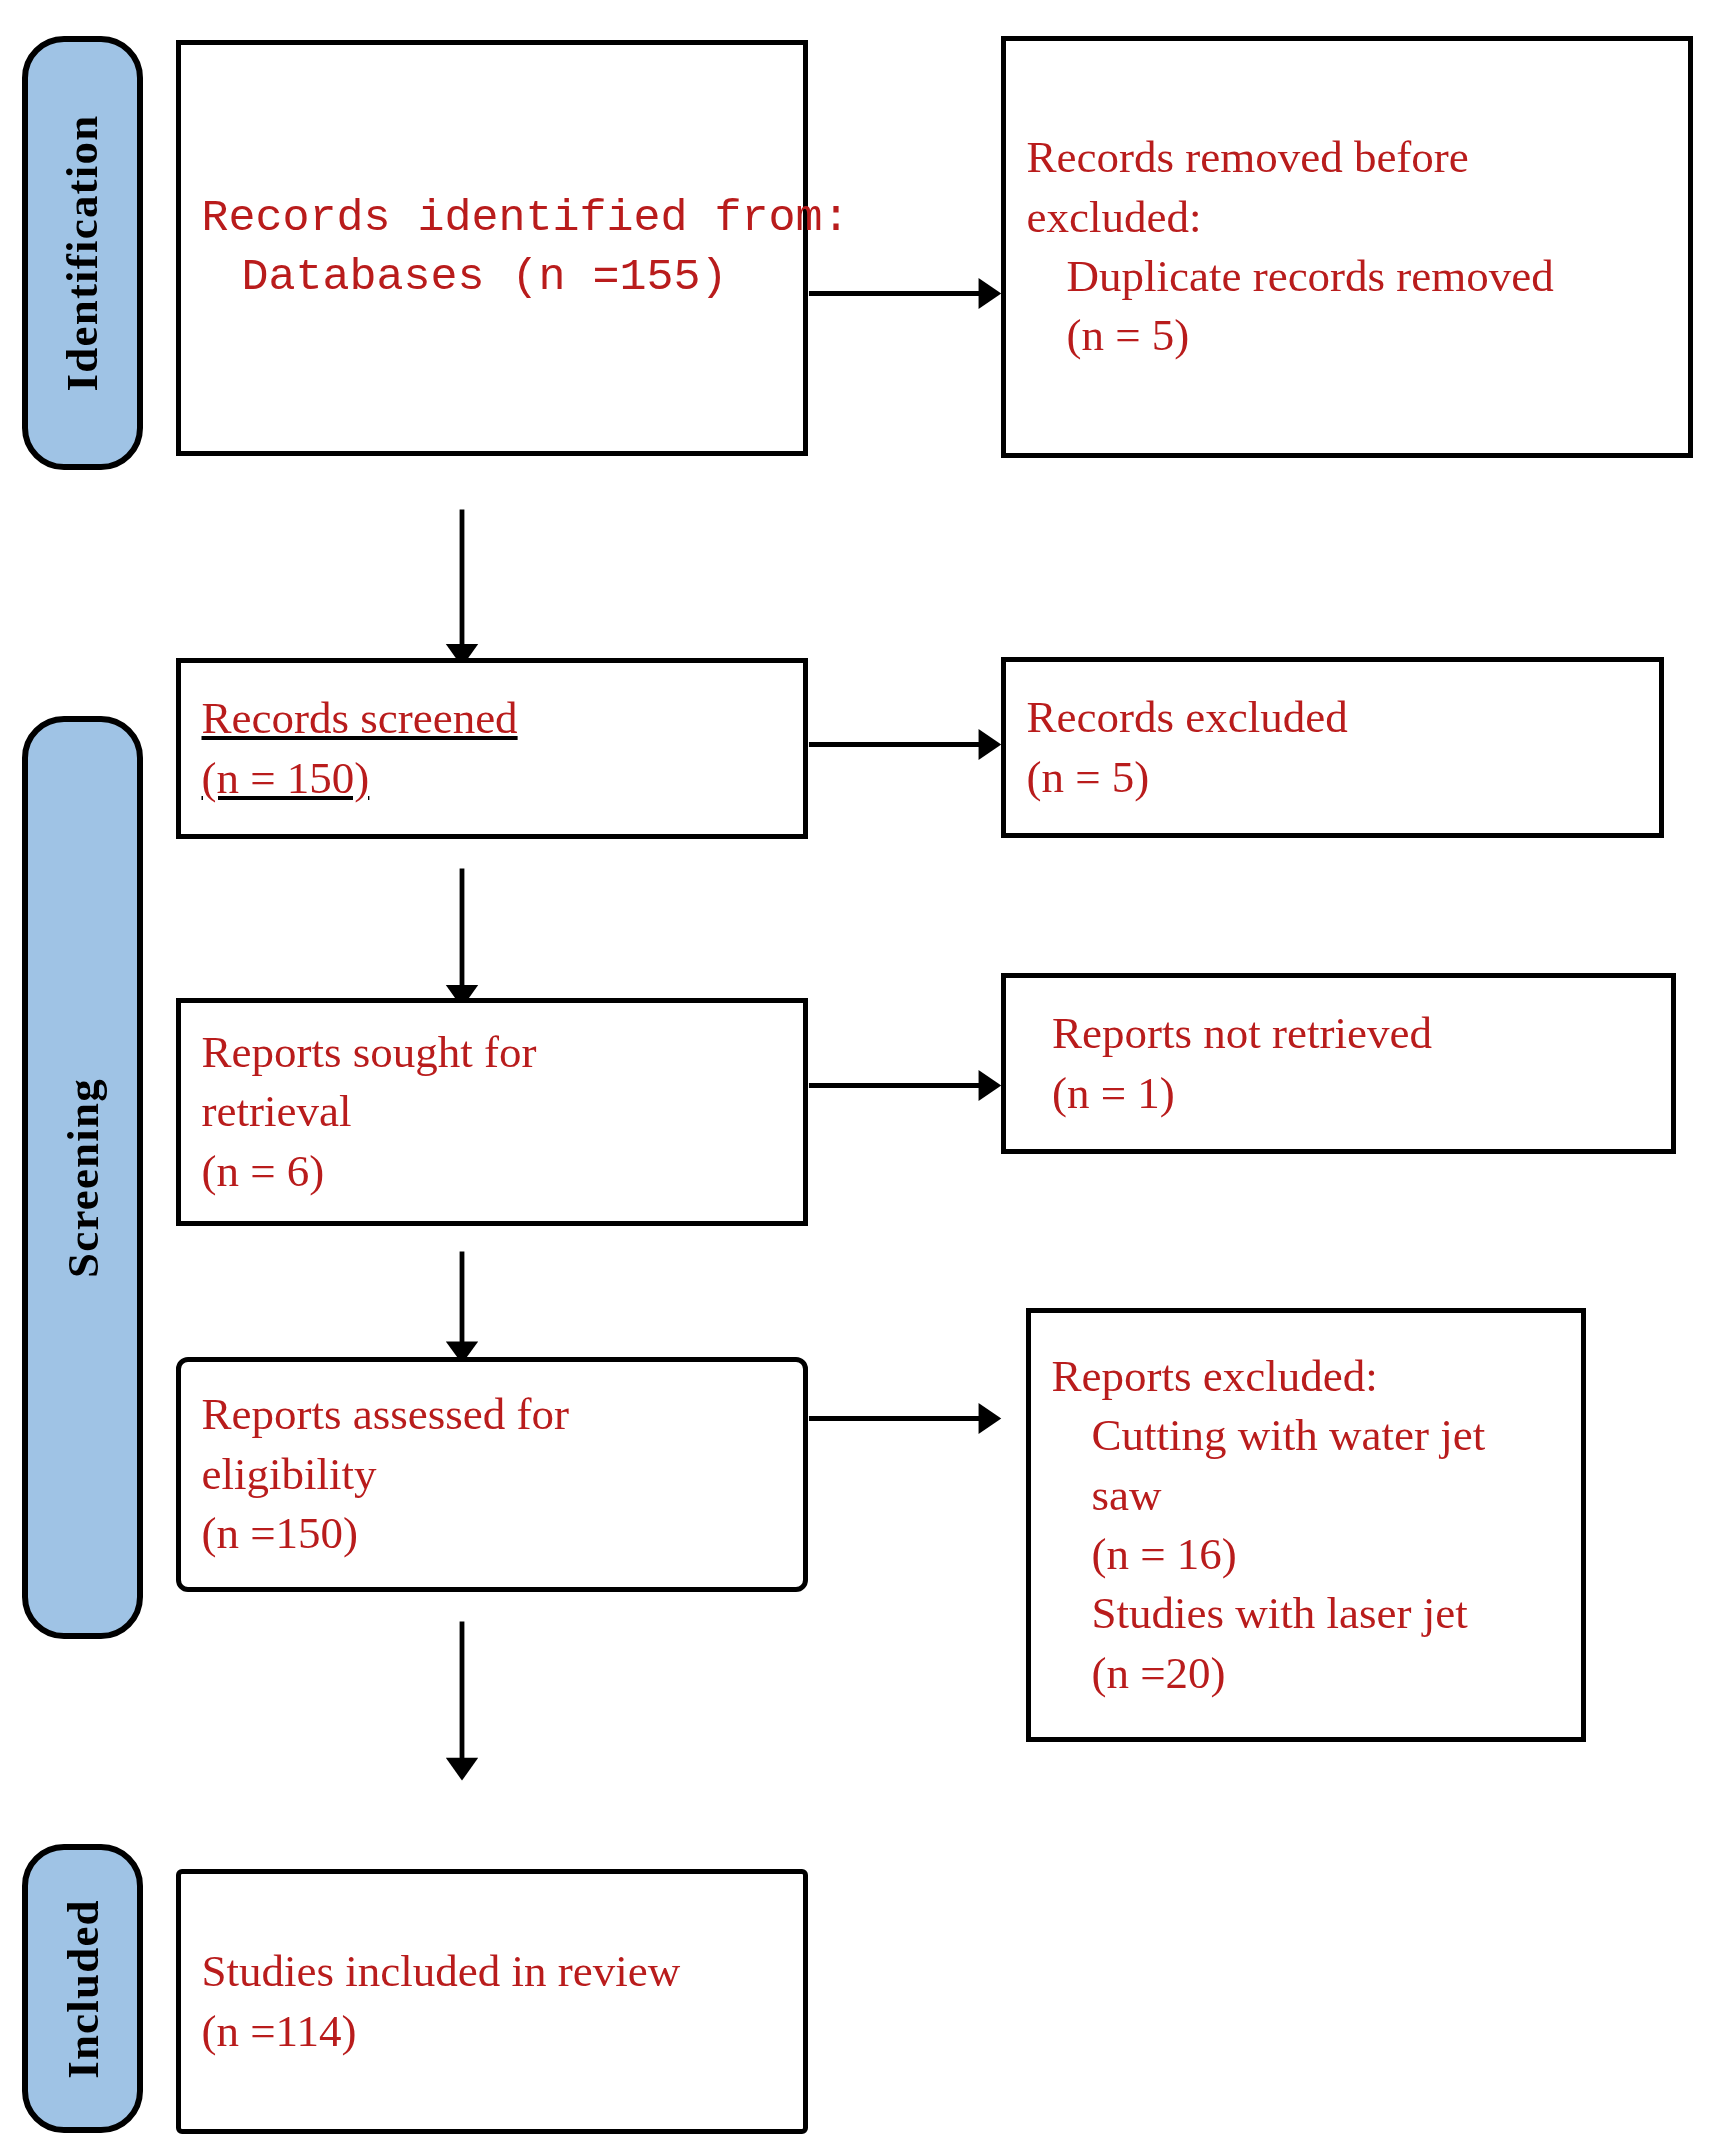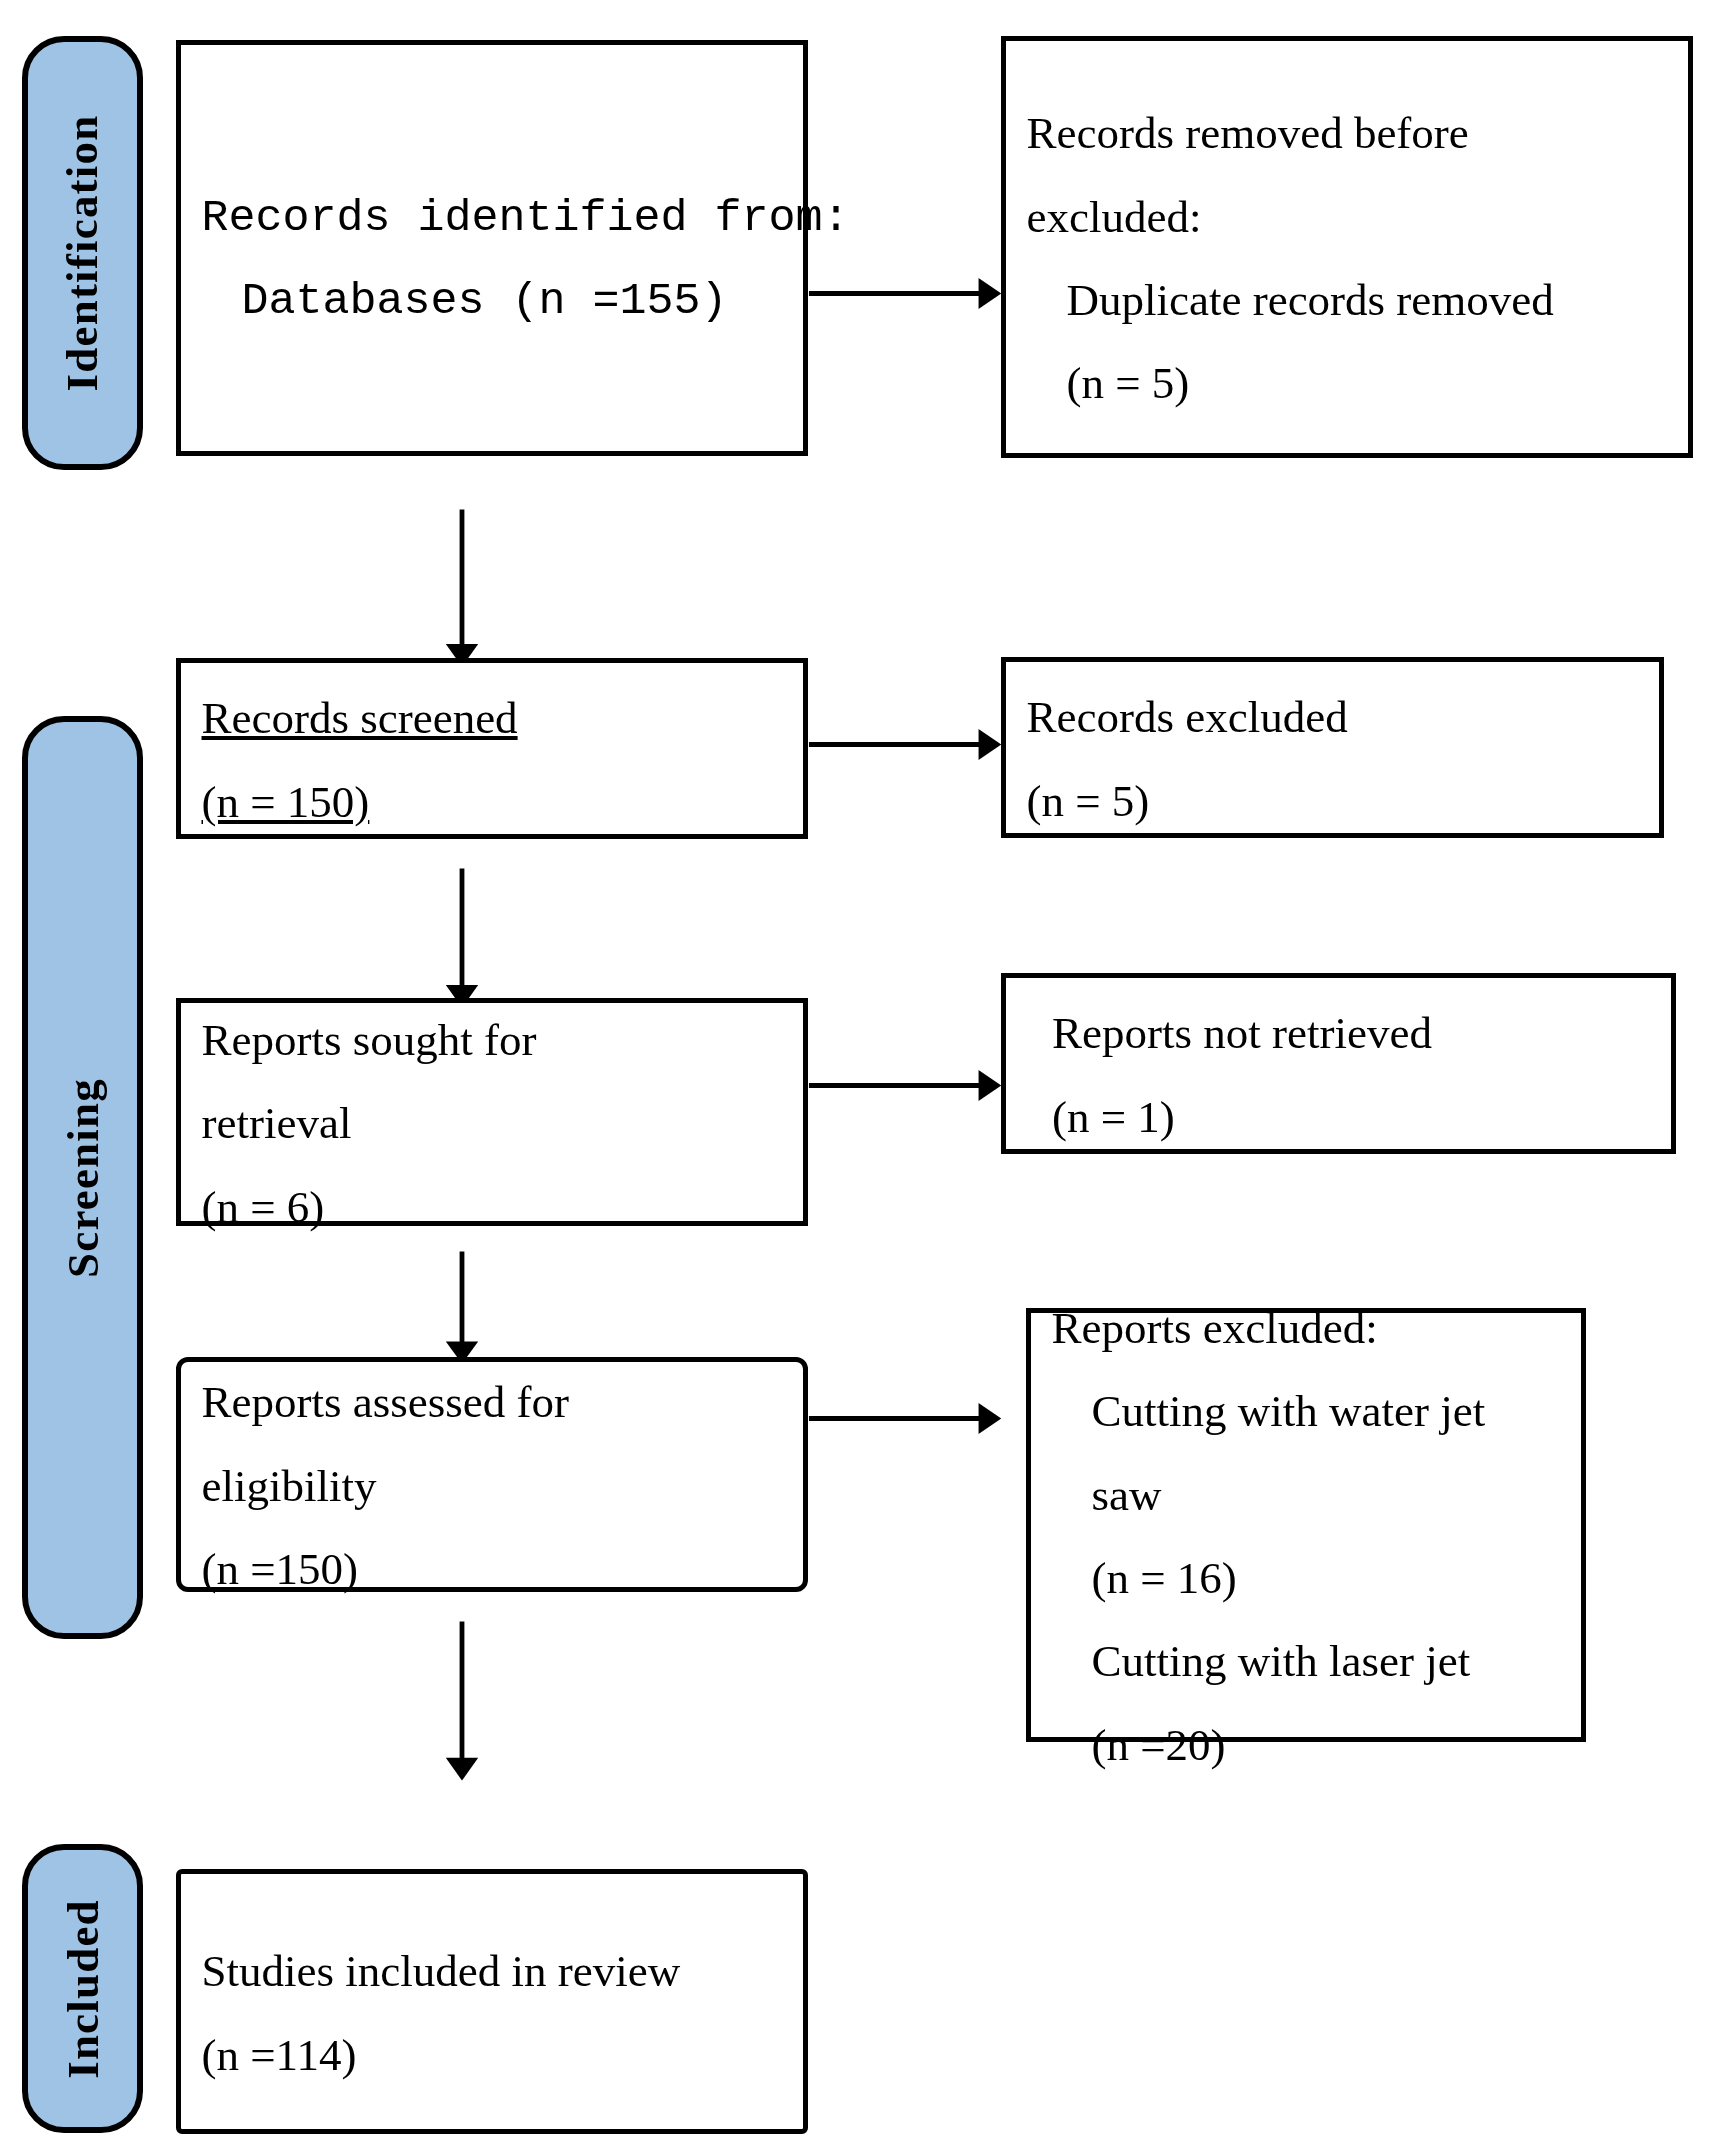--- a/index.html
+++ b/index.html
@@ -47,23 +47,22 @@
     border: 5.4px solid #000000;
     box-sizing: border-box;
     display: flex;
     flex-direction: column;
     justify-content: center;
     padding: 0 20.5px;
   }
   .flow-box .line {
     font-size: 45px;
     line-height: 1.32;
-    color: #000000;
+    color: #b91c1c;
     white-space: pre;
-    margin-top: 24px;
   }
   .flow-box .line.indent {
     padding-left: 40px;
   }
 
   
   .conn {
     position: absolute;
   }
   .conn svg {
@@ -167,21 +166,21 @@
     <div class="line">Reports assessed for</div>
     <div class="line">eligibility</div>
     <div class="line">(n =150)</div>
   </div>
 
   <div class="flow-box" style="left:1026px; top:1308px; width:560px; height:434px;">
     <div class="line">Reports excluded:</div>
     <div class="line indent">Cutting with water jet</div>
     <div class="line indent">saw</div>
     <div class="line indent">(n = 16)</div>
-    <div class="line indent">Cutting with laser jet</div>
+    <div class="line indent">Studies with laser jet</div>
     <div class="line indent">(n =20)</div>
   </div>
 
   <div class="conn" style="left:808px; top:1397px; width:199px; height:43px;">
     <svg width="199" height="43" viewBox="0 0 330 72">
       <line x1="0" y1="36" x2="292" y2="36" stroke="#000" stroke-width="8"></line>
       <polygon points="284,10 322,36 284,62" fill="#000"></polygon>
     </svg>
   </div>
 

